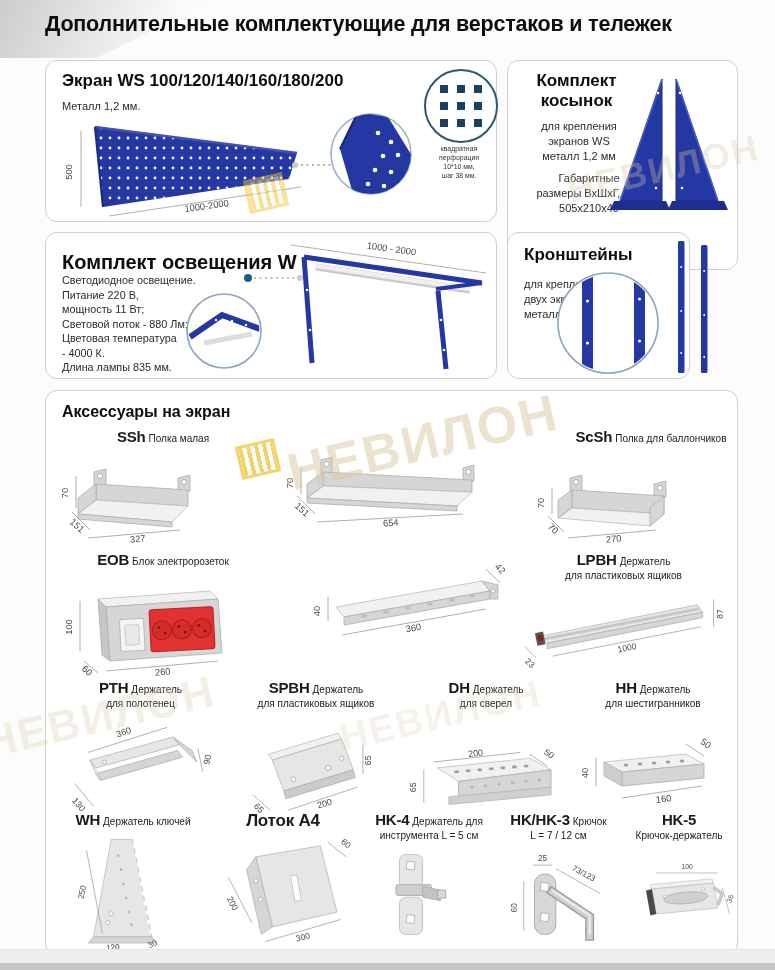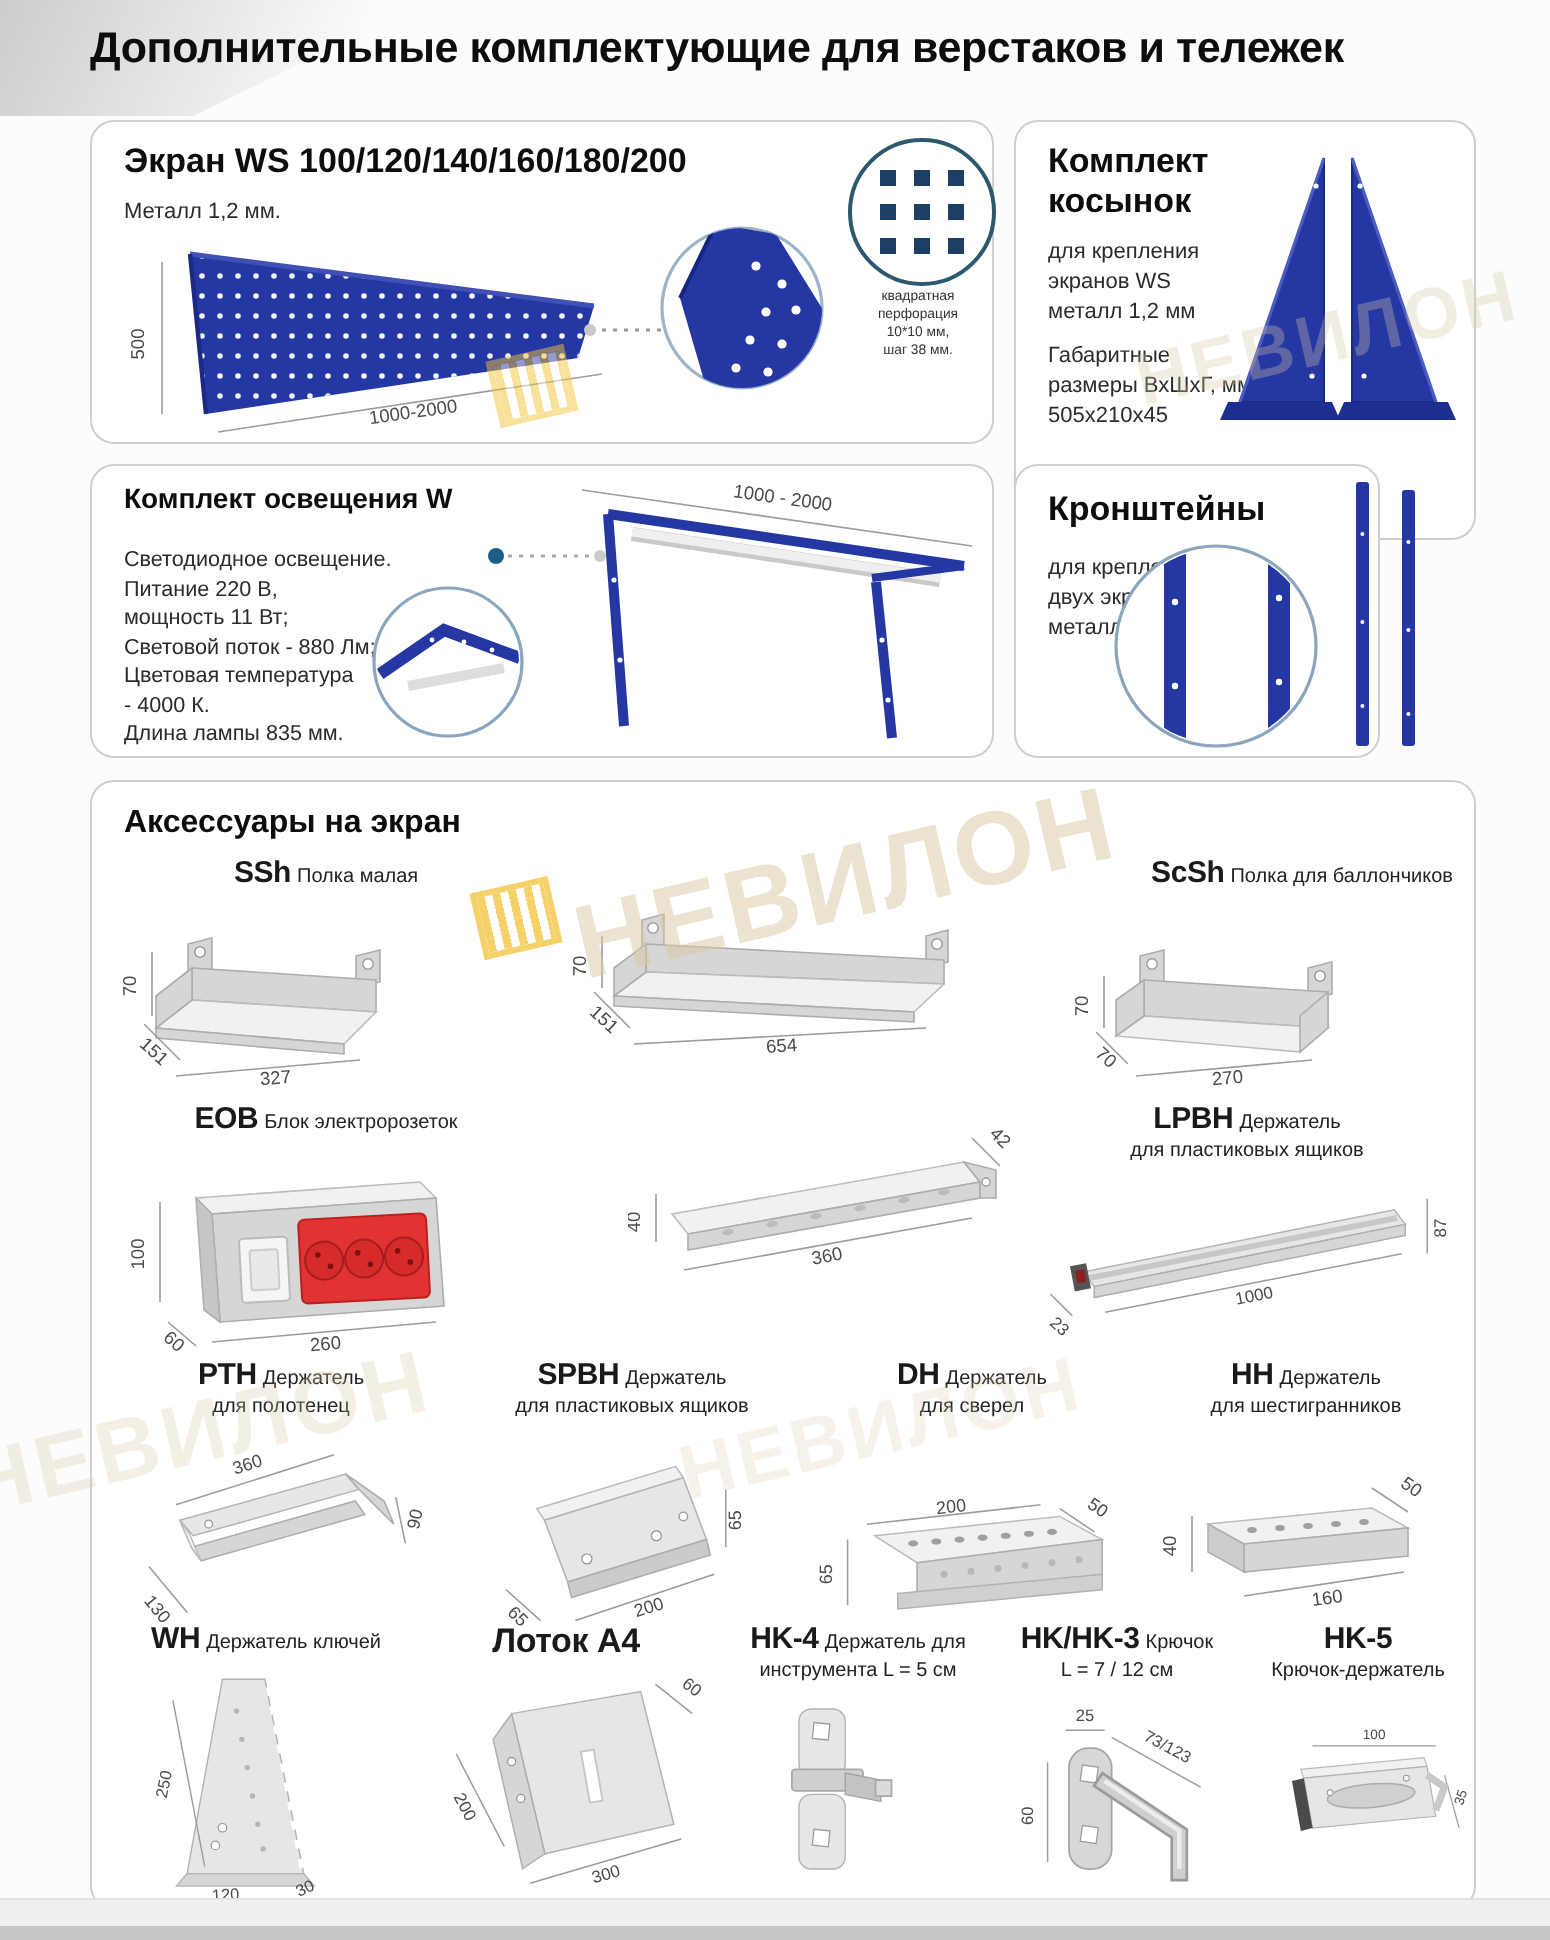--- a/index.html
+++ b/index.html
@@ -103,21 +103,21 @@
           <span></span>
           <span></span>
       </div>
     </div>
     <div class="legend-caption" style="left:372px;top:84px;">квадратная
 перфорация
 10*10 мм,
 шаг 38 мм.</div>
   </div>
 
-  <div class="card" style="left:507px;top:60px;width:231px;height:210px;">
+  <div class="card" style="left:507px;top:60px;width:231px;height:210px;text-align:center;">
     <div class="card-title" style="left:16px;top:10px;font-size:17px;width:105px;line-height:1.15;">Комплект косынок</div>
     <div class="body-text" style="left:16px;top:58px;width:110px;">для крепления
 экранов WS
 металл 1,2 мм</div>
     <div class="body-text" style="left:16px;top:110px;width:130px;">Габаритные
 размеры ВхШхГ, мм:
 505х210х45</div>
     <svg style="position:absolute;left:96px;top:12px;" width="130" height="142" viewBox="0 0 130 142">
       <polygon points="58,6 58,128 16,128" fill="#2537a3" stroke="#1a2a80" stroke-width="1"></polygon>
       <line x1="16" y1="128" x2="58" y2="6" stroke="#4c5cc0" stroke-width="1.6"></line>
@@ -126,21 +126,21 @@
       <line x1="114" y1="128" x2="72" y2="6" stroke="#4c5cc0" stroke-width="1.6"></line>
       <polygon points="68,128 120,128 124,137 64,137" fill="#1d2e90"></polygon>
       <circle cx="54" cy="20" r="1.3" fill="#fff"></circle>
         <circle cx="76" cy="20" r="1.3" fill="#fff"></circle>
       <circle cx="52" cy="115" r="1.3" fill="#fff"></circle>
         <circle cx="78" cy="115" r="1.3" fill="#fff"></circle>
     </svg>
   </div>
 
   <div class="card" style="left:45px;top:232px;width:452px;height:147px;">
-    <div class="card-title" style="left:16px;top:8px;font-size:14px;">Комплект освещения W</div>
+    <div class="card-title" style="left:16px;top:18px;font-size:20px;">Комплект освещения W</div>
     <div class="body-text" style="left:16px;top:40px;width:170px;font-size:10.8px;">Светодиодное освещение.
 Питание 220 В,
 мощность 11 Вт;
 Световой поток - 880 Лм;
 Цветовая температура
 - 4000 К.
 Длина лампы 835 мм.</div>
     <svg style="position:absolute;left:140px;top:2px;" width="310" height="142" viewBox="0 0 310 142">
       <line class="dimline" x1="105" y1="10" x2="300" y2="38"></line>
       <text class="dim" x="205" y="17" transform="rotate(8 205 17)">1000 - 2000</text>

